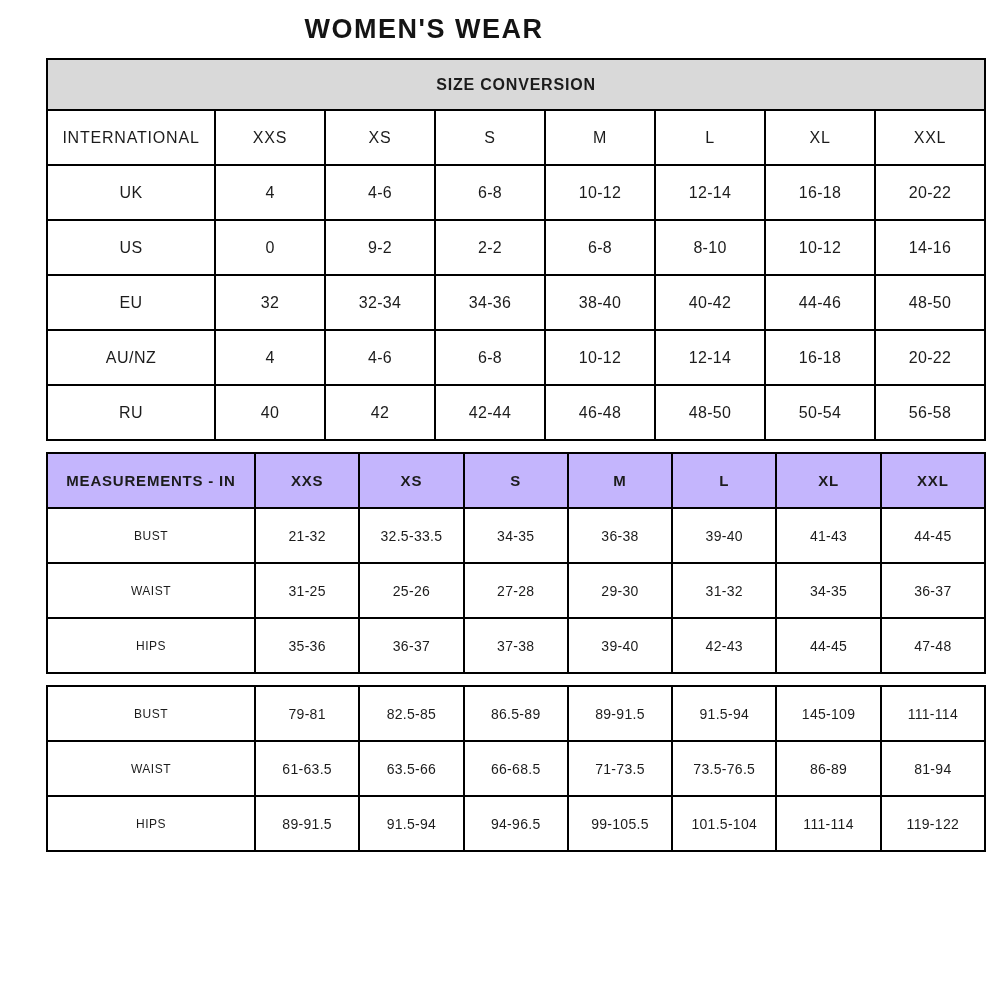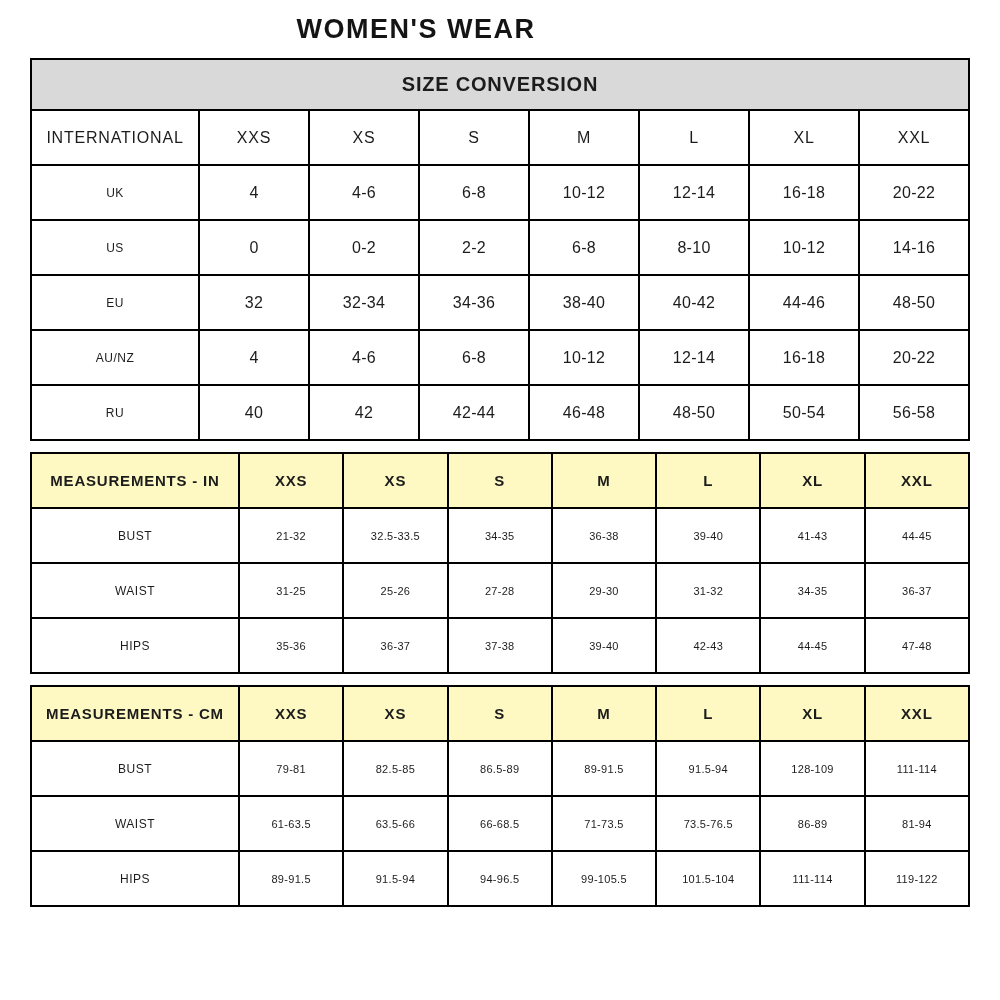--- a/index.html
+++ b/index.html
@@ -11,21 +11,21 @@
     width: 1000px;
     height: 1000px;
     font-family: "Liberation Sans", sans-serif;
     color: #1c1c1c;
     overflow: hidden;
   }
   .page {
     box-sizing: border-box;
     width: 832px;
     height: 1000px;
-    padding: 10px 30px 14px 30px;
+    padding: 10px 30px 14px 46px;
   }
   .title {
     margin: 4px 0 13px 0;
     text-align: center;
     font-size: 27px;
     font-weight: bold;
     letter-spacing: 1.5px;
     color: #141414;
   }
   table.chart {
@@ -39,55 +39,55 @@
     text-align: center;
     vertical-align: middle;
     padding: 0 4px;
     overflow: hidden;
     white-space: nowrap;
   }
   
   td.band {
     background: #d9d9d9;
     font-weight: bold;
-    font-size: 20px;
+    font-size: 16px;
     letter-spacing: 0.8px;
     height: 49px;
   }
   tr.t1-row td {
     height: 53px;
   }
   td.t1-head {
     font-size: 16px;
     letter-spacing: 0.8px;
   }
   td.row-label {
-    font-size: 12px;
+    font-size: 16px;
     letter-spacing: 0.5px;
   }
   td.cell {
     font-size: 16px;
     letter-spacing: 0.3px;
   }
   
   tr.m-row td {
     height: 53px;
   }
   td.m-head {
-    background: #fef9c3;
+    background: #c4b5fd;
     font-weight: bold;
     font-size: 15px;
     letter-spacing: 0.8px;
   }
   td.m-label {
     font-size: 12px;
     letter-spacing: 0.5px;
   }
   td.m-cell {
-    font-size: 11px;
+    font-size: 14px;
     letter-spacing: 0.3px;
   }
 </style>
 </head>
 <body>
 
 <div class="page">
 
   <h1 class="title">WOMEN'S WEAR</h1>
 
@@ -122,21 +122,21 @@
           <td class="cell">4-6</td>
           <td class="cell">6-8</td>
           <td class="cell">10-12</td>
           <td class="cell">12-14</td>
           <td class="cell">16-18</td>
           <td class="cell">20-22</td>
         </tr>
         <tr class="t1-row">
           <td class="row-label">US</td>
           <td class="cell">0</td>
-          <td class="cell">0-2</td>
+          <td class="cell">9-2</td>
           <td class="cell">2-2</td>
           <td class="cell">6-8</td>
           <td class="cell">8-10</td>
           <td class="cell">10-12</td>
           <td class="cell">14-16</td>
         </tr>
         <tr class="t1-row">
           <td class="row-label">EU</td>
           <td class="cell">32</td>
           <td class="cell">32-34</td>
@@ -230,37 +230,27 @@
       <col>
         <col>
         <col>
         <col>
         <col>
         <col>
         <col>
     </colgroup>
     <tbody id="t3-body">
         <tr class="m-row">
-          <td class="m-head">MEASUREMENTS - CM</td>
-          <td class="m-head">XXS</td>
-          <td class="m-head">XS</td>
-          <td class="m-head">S</td>
-          <td class="m-head">M</td>
-          <td class="m-head">L</td>
-          <td class="m-head">XL</td>
-          <td class="m-head">XXL</td>
-        </tr>
-        <tr class="m-row">
           <td class="m-label">BUST</td>
           <td class="m-cell">79-81</td>
           <td class="m-cell">82.5-85</td>
           <td class="m-cell">86.5-89</td>
           <td class="m-cell">89-91.5</td>
           <td class="m-cell">91.5-94</td>
-          <td class="m-cell">128-109</td>
+          <td class="m-cell">145-109</td>
           <td class="m-cell">111-114</td>
         </tr>
         <tr class="m-row">
           <td class="m-label">WAIST</td>
           <td class="m-cell">61-63.5</td>
           <td class="m-cell">63.5-66</td>
           <td class="m-cell">66-68.5</td>
           <td class="m-cell">71-73.5</td>
           <td class="m-cell">73.5-76.5</td>
           <td class="m-cell">86-89</td>

